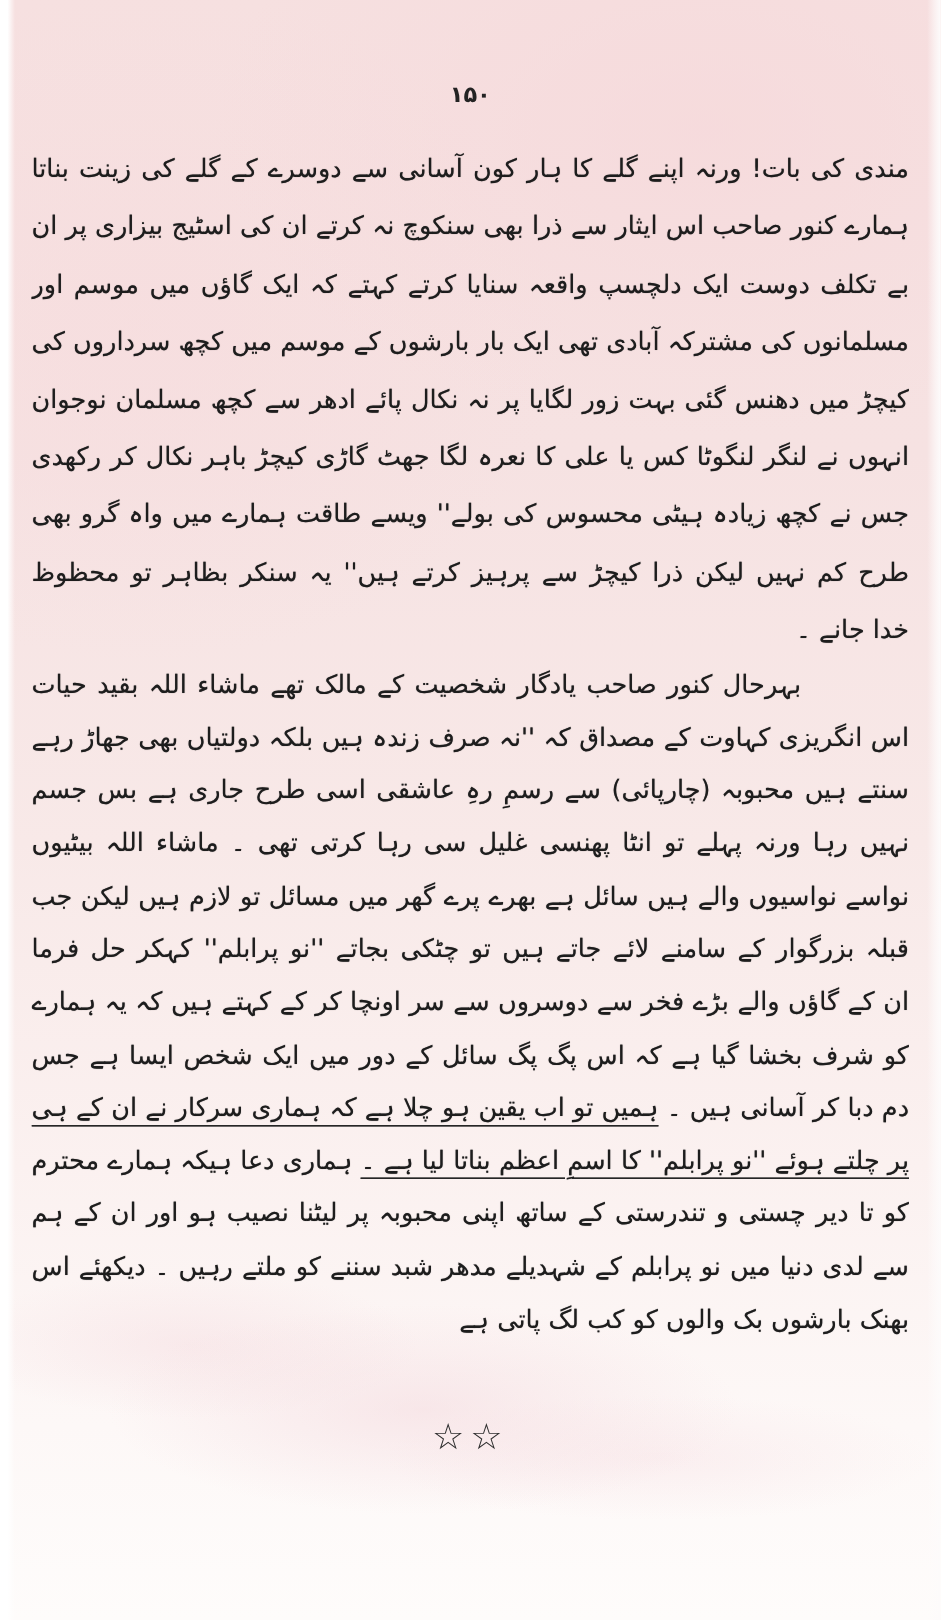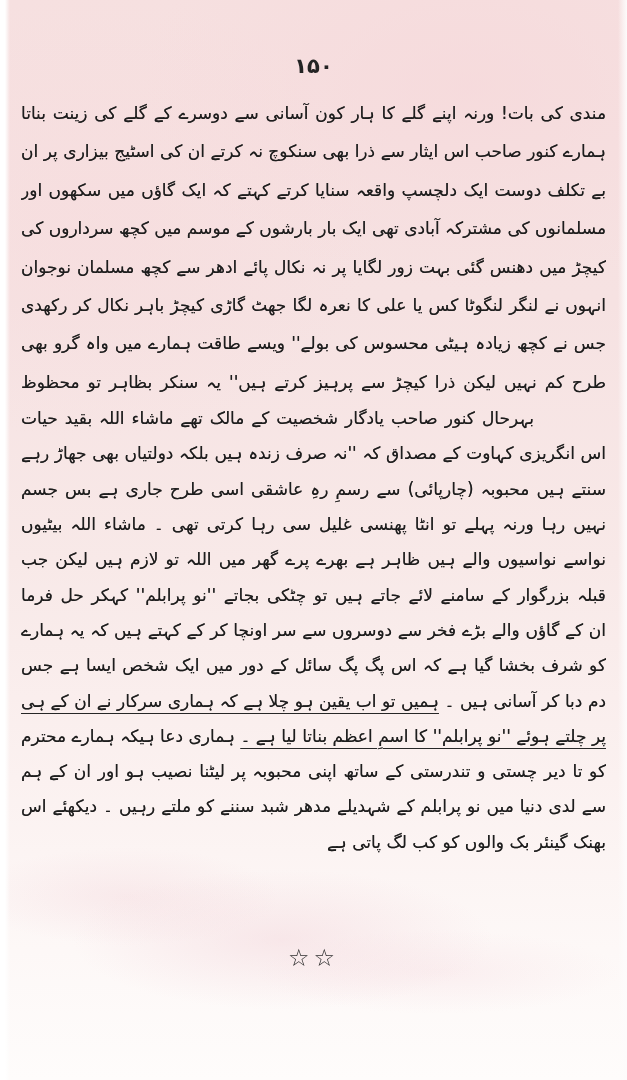--- a/index.html
+++ b/index.html
@@ -15,21 +15,21 @@
       linear-gradient(270deg, #fdfbfb 0px, rgba(253,251,251,.6) 4px, rgba(255,255,255,0) 9px),
       radial-gradient(ellipse 300px 100px at 45% 87%, rgba(240,205,212,.40), rgba(240,205,212,0) 70%),
       radial-gradient(ellipse 220px 70px at 20% 83%, rgba(242,210,216,.35), rgba(242,210,216,0) 70%),
       radial-gradient(ellipse 260px 60px at 70% 90%, rgba(244,214,220,.30), rgba(244,214,220,0) 70%),
       radial-gradient(ellipse 420px 260px at 75% 8%, rgba(246,214,217,.55), rgba(246,214,217,0) 78%),
       radial-gradient(ellipse 380px 300px at 15% 20%, rgba(247,218,220,.45), rgba(247,218,220,0) 75%),
       linear-gradient(180deg, #f6e0e0 0%, #f6e2e2 28%, #f8e9e8 52%, #fbf1f0 72%, #fdf8f7 88%, #fefcfb 100%);
   }
   .page-number{
     position:absolute;top:54px;left:0;width:100%;
-    text-align:center;font-size:21px;font-weight:bold;
+    text-align:center;font-size:15px;font-weight:bold;
     color:#232323;letter-spacing:1px;
   }
   .text-block{
     position:absolute;top:94px;left:21px;right:21px;
     direction:rtl;color:#1d1d1d;font-size:17px;
     text-shadow:0 0 .5px rgba(20,20,20,.65);
   }
   .line{
     text-align:justify;text-align-last:justify;
     overflow:hidden;
@@ -54,37 +54,38 @@
 <body>
 
 <div class="scan"></div>
 
 <div class="page-number">۱۵۰</div>
 
 <div class="text-block">
     <div class="para para-1">
       <div class="line"><span>مندی کی بات! ورنہ اپنے گلے کا ہار کون آسانی سے دوسرے کے گلے کی زینت بناتا ہے پر</span></div>
       <div class="line"><span>ہمارے کنور صاحب اس ایثار سے ذرا بھی سنکوچ نہ کرتے ان کی اسٹیج بیزاری پر ان کے ایک</span></div>
-      <div class="line"><span>بے تکلف دوست ایک دلچسپ واقعہ سنایا کرتے کہتے کہ ایک گاؤں میں سکھوں اور</span></div>
+      <div class="line"><span>بے تکلف دوست ایک دلچسپ واقعہ سنایا کرتے کہتے کہ ایک گاؤں میں موسم اور</span></div>
       <div class="line"><span>مسلمانوں کی مشترکہ آبادی تھی ایک بار بارشوں کے موسم میں کچھ سرداروں کی بیل گاڑی</span></div>
       <div class="line"><span>کیچڑ میں دھنس گئی بہت زور لگایا پر نہ نکال پائے ادھر سے کچھ مسلمان نوجوان گزرے تو</span></div>
       <div class="line"><span>انہوں نے لنگر لنگوٹا کس یا علی کا نعرہ لگا جھٹ گاڑی کیچڑ باہر نکال کر رکھدی ۔ ایک سردار جی</span></div>
       <div class="line"><span>جس نے کچھ زیادہ ہیٹی محسوس کی بولے'' ویسے طاقت ہمارے میں واہ گرو بھی علی سے کسی</span></div>
       <div class="line"><span>طرح کم نہیں لیکن ذرا کیچڑ سے پرہیز کرتے ہیں'' یہ سنکر بظاہر تو محظوظ ہوتے ۔ دل کا حال</span></div>
+      <div class="line end"><span>خدا جانے ۔</span></div>
     </div>
     <div class="para para-2">
       <div class="line first"><span>بہرحال کنور صاحب یادگار شخصیت کے مالک تھے ماشاء اللہ بقید حیات ہیں عین</span></div>
       <div class="line"><span>اس انگریزی کہاوت کے مصداق کہ ''نہ صرف زندہ ہیں بلکہ دولتیاں بھی جھاڑ رہے ہیں''</span></div>
       <div class="line"><span>سنتے ہیں محبوبہ (چارپائی) سے رسمِ رہِ عاشقی اسی طرح جاری ہے بس جسم کی طرح کساؤ وہ</span></div>
       <div class="line"><span>نہیں رہا ورنہ پہلے تو انٹا پھنسی غلیل سی رہا کرتی تھی ۔ ماشاء اللہ بیٹیوں بہوؤں پوتے پوتیوں</span></div>
-      <div class="line"><span>نواسے نواسیوں والے ہیں ظاہر ہے بھرے پرے گھر میں اللہ تو لازم ہیں لیکن جب</span></div>
+      <div class="line"><span>نواسے نواسیوں والے ہیں سائل ہے بھرے پرے گھر میں مسائل تو لازم ہیں لیکن جب</span></div>
       <div class="line"><span>قبلہ بزرگوار کے سامنے لائے جاتے ہیں تو چٹکی بجاتے ''نو پرابلم'' کہکر حل فرما دیتے ہیں ۔</span></div>
       <div class="line"><span>ان کے گاؤں والے بڑے فخر سے دوسروں سے سر اونچا کر کے کہتے ہیں کہ یہ ہمارے گاؤں</span></div>
       <div class="line"><span>کو شرف بخشا گیا ہے کہ اس پگ پگ سائل کے دور میں ایک شخص ایسا ہے جس سے مسائل</span></div>
       <div class="line"><span>دم دبا کر آسانی ہیں ۔ </span><span class="u">ہمیں تو اب یقین ہو چلا ہے کہ ہماری سرکار نے ان کے ہی نقشِ قدم</span></div>
       <div class="line"><span class="u">پر چلتے ہوئے ''نو پرابلم'' کا اسمِ اعظم بناتا لیا ہے ۔</span><span> ہماری دعا ہیکہ ہمارے محترم کنور صاحب</span></div>
       <div class="line"><span>کو تا دیر چستی و تندرستی کے ساتھ اپنی محبوبہ پر لیٹنا نصیب ہو اور ان کے ہم وطنوں کو پرابلم</span></div>
       <div class="line"><span>سے لدی دنیا میں نو پرابلم کے شہدیلے مدھر شبد سننے کو ملتے رہیں ۔ دیکھئے اس درِ بے بہا کی</span></div>
-      <div class="line end"><span>بھنک گینئر بک والوں کو کب لگ پاتی ہے</span></div>
+      <div class="line end"><span>بھنک بارشوں بک والوں کو کب لگ پاتی ہے</span></div>
     </div>
   </div>
 
 <div class="footer-stars">☆☆</div>
 
 </body></html>

